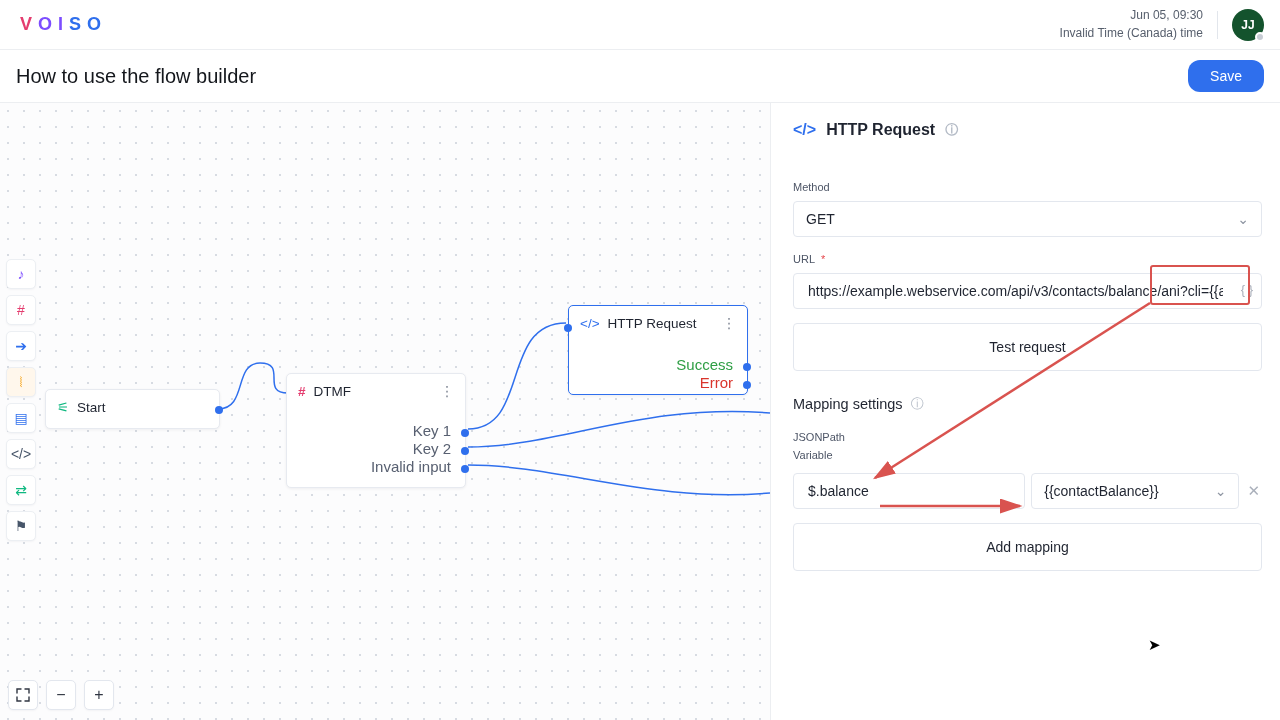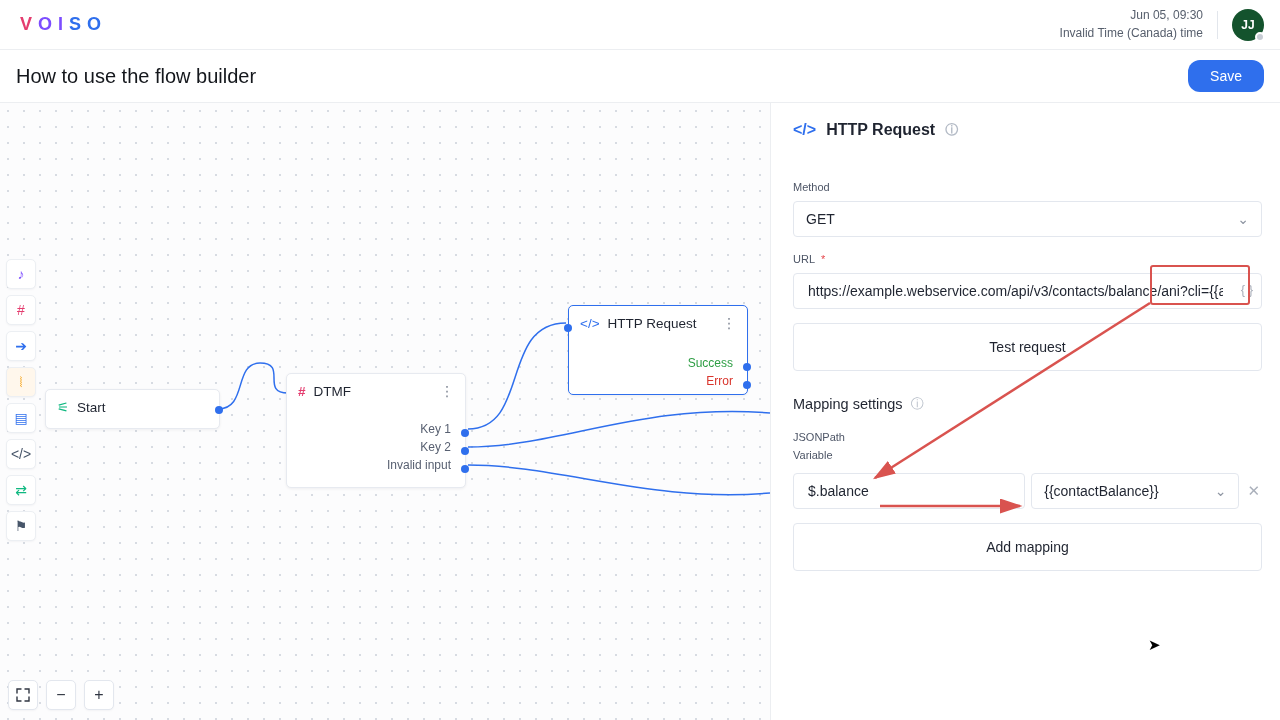--- a/index.html
+++ b/index.html
@@ -44,21 +44,21 @@
   .tool.chat  { color:#2f6fed;}
   .tool.code  { color:#475569;}
   .tool.shuffle{color:#10b981;}
   .tool.flag  { color:#475569;}
 
   
   .node { position:absolute; background:#fff; border:1px solid #e7eaf0; border-radius:5px; box-shadow:0 1px 3px rgba(16,24,40,.06); }
   .node-header { padding:9px 11px; display:flex; align-items:center; gap:8px; font-size:13.5px; font-weight:500; color:#1f2430;}
   .node-menu { margin-left:auto; color:#7f8694; cursor:pointer; font-size:14px;}
   .port { position:absolute; width:8px; height:8px; border-radius:50%; background:#2f6fed; }
-  .port-label { font-size:12px; color:#586071; position:absolute; right:14px; }
+  .port-label { font-size:15px; color:#586071; position:absolute; right:14px; }
 
   .node-start { left:45px; top:286px; width:175px; height:40px; border-radius:5px; }
   .node-start .port { right:-4px; top:16px; }
   .node-start .ic { color:#10b981; }
 
   .node-dtmf { left:286px; top:270px; width:180px; height:115px; }
   .node-dtmf .node-header { border-bottom:none; }
   .node-dtmf .ic { color:#e43d6f; font-weight:700;}
   .node-dtmf .port.p1 { right:-4px; top:55px; }
   .node-dtmf .port.p2 { right:-4px; top:73px; }

